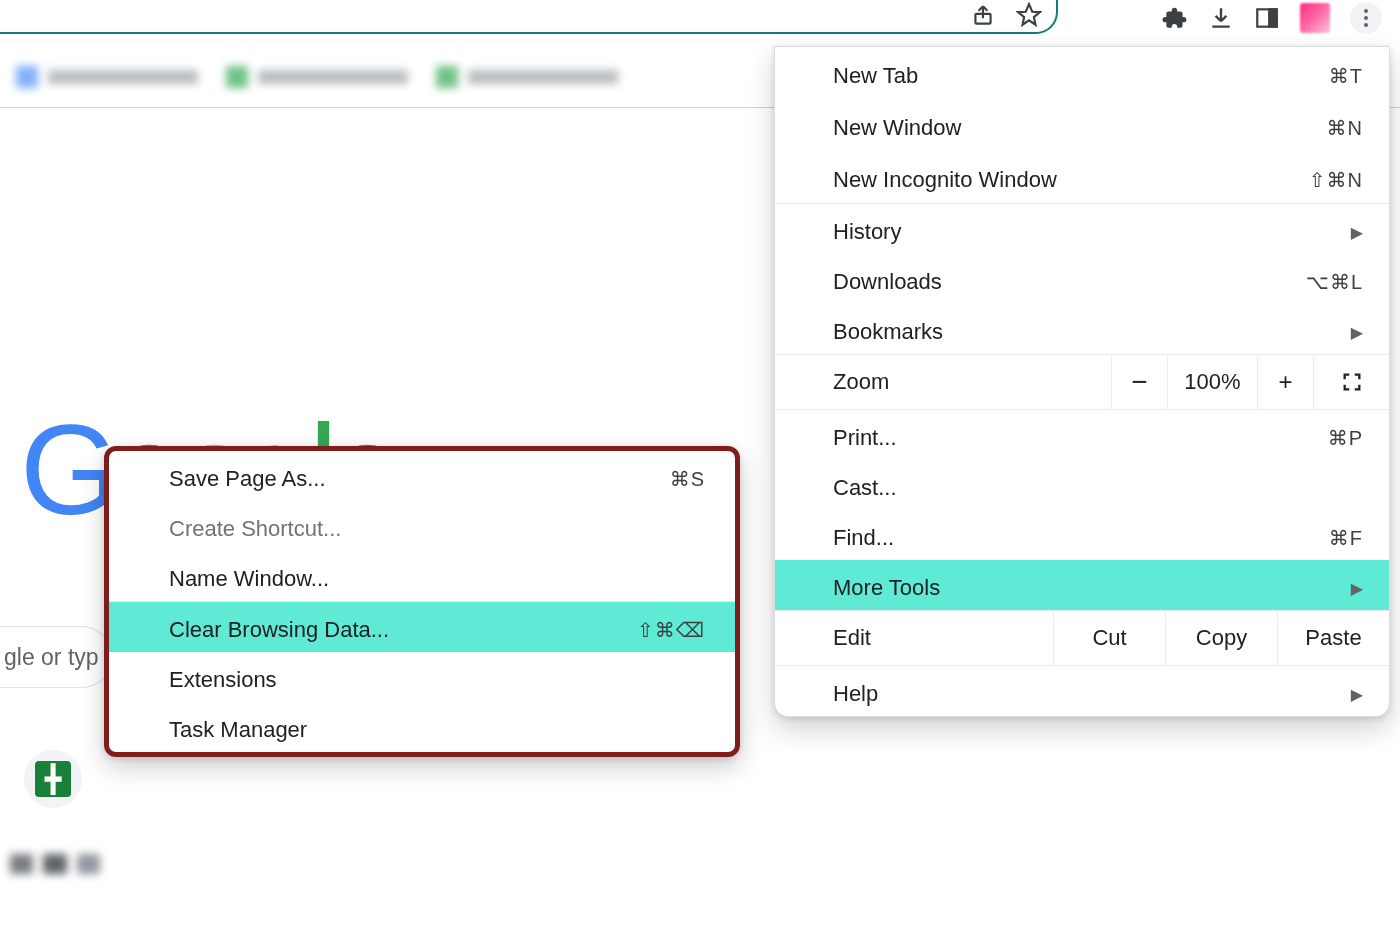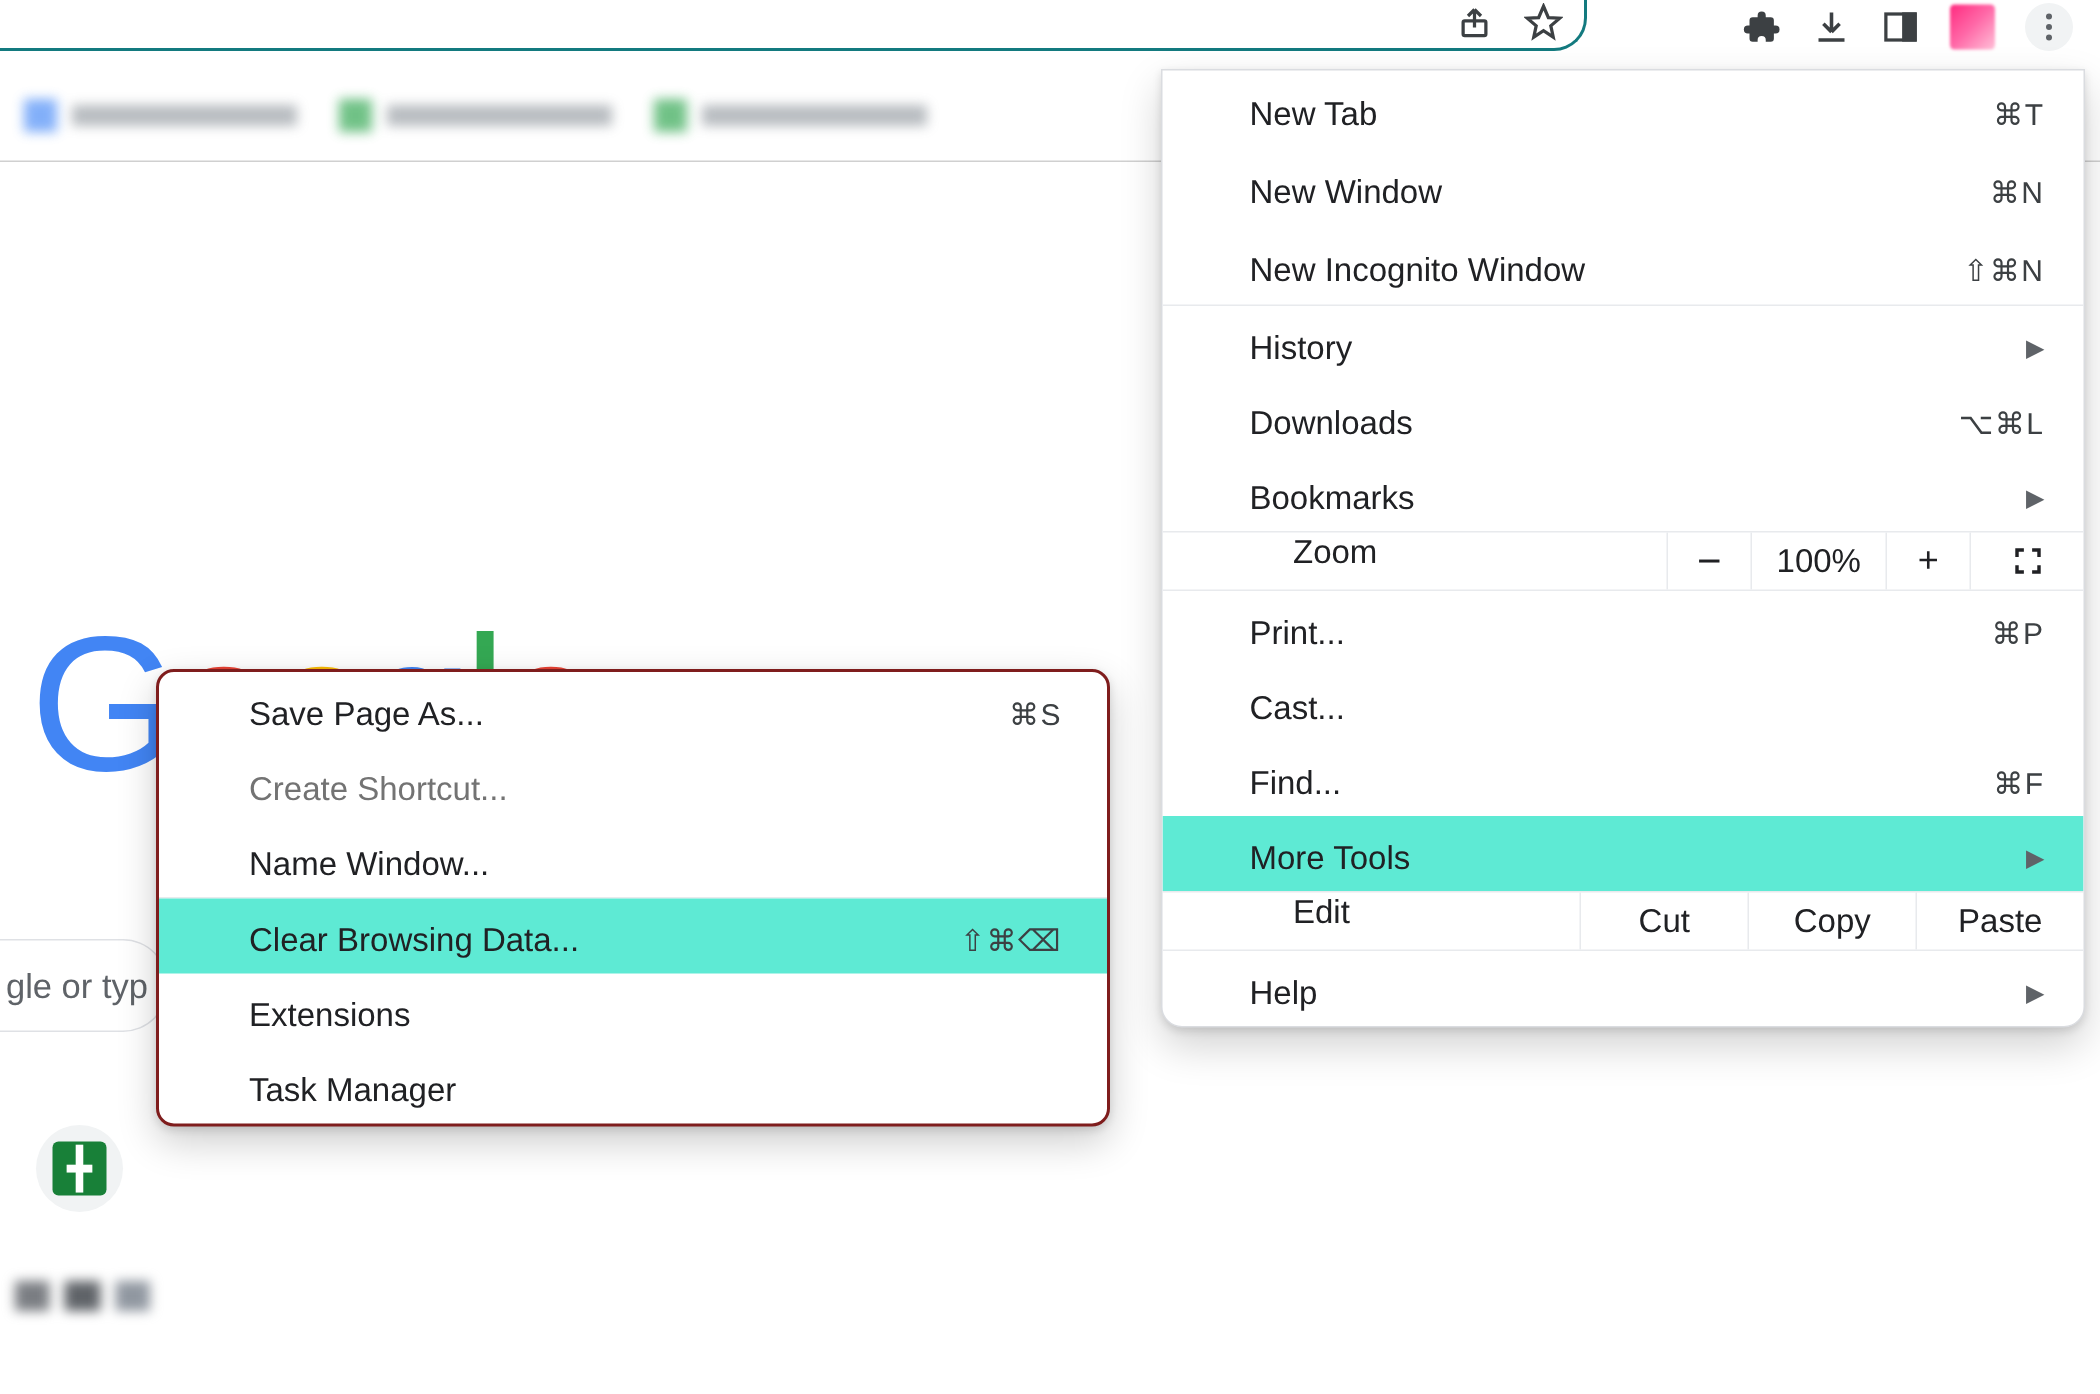--- a/index.html
+++ b/index.html
@@ -157,25 +157,24 @@
   }
   .menu-item.tall { height: 52px; }
   .menu-item .lbl { flex:1; }
   .menu-item .sc { color:#3c4043; font-size:20px; letter-spacing:1px; }
   .menu-item .arrow { color:#5f6368; font-size:16px; }
   .menu-item.highlight { background:#5eead4; }
   .menu-sep { height:1px; background:#e8eaed; }
 
   .zoom-row, .edit-row {
     display:flex;
-    align-items:flex-start;
+    align-items:center;
     border-top:1px solid #e8eaed;
     border-bottom:1px solid #e8eaed;
-    height: 40px;
-    padding-left: 29px;
+    height: 56px;
   }
   .zoom-row .zlabel { padding-left:58px; flex:1; }
   .zoom-cell, .edit-cell {
     border-left:1px solid #e8eaed;
     display:flex;
     align-items:center;
     justify-content:center;
     height:100%;
   }
   .edit-row .elabel { padding-left:58px; flex:1; }
@@ -195,21 +194,21 @@
   }
   .bldg { width:24px; height:24px; }
 
   
   .submenu {
     position:absolute;
     left: 104px;
     top: 446px;
     width: 636px;
     background:#fff;
-    border:2px solid #7f1d1d;
+    border:5px solid #7f1d1d;
     border-radius: 12px;
     box-shadow: 0 10px 26px rgba(0,0,0,0.2), 0 2px 6px rgba(0,0,0,0.12);
     overflow:hidden;
   }
   .submenu .menu-item { padding-left: 60px; padding-right: 30px; height: 50px;}
   .submenu .disabled { color:#737373; }
 </style>
 </head>
 <body>
 

